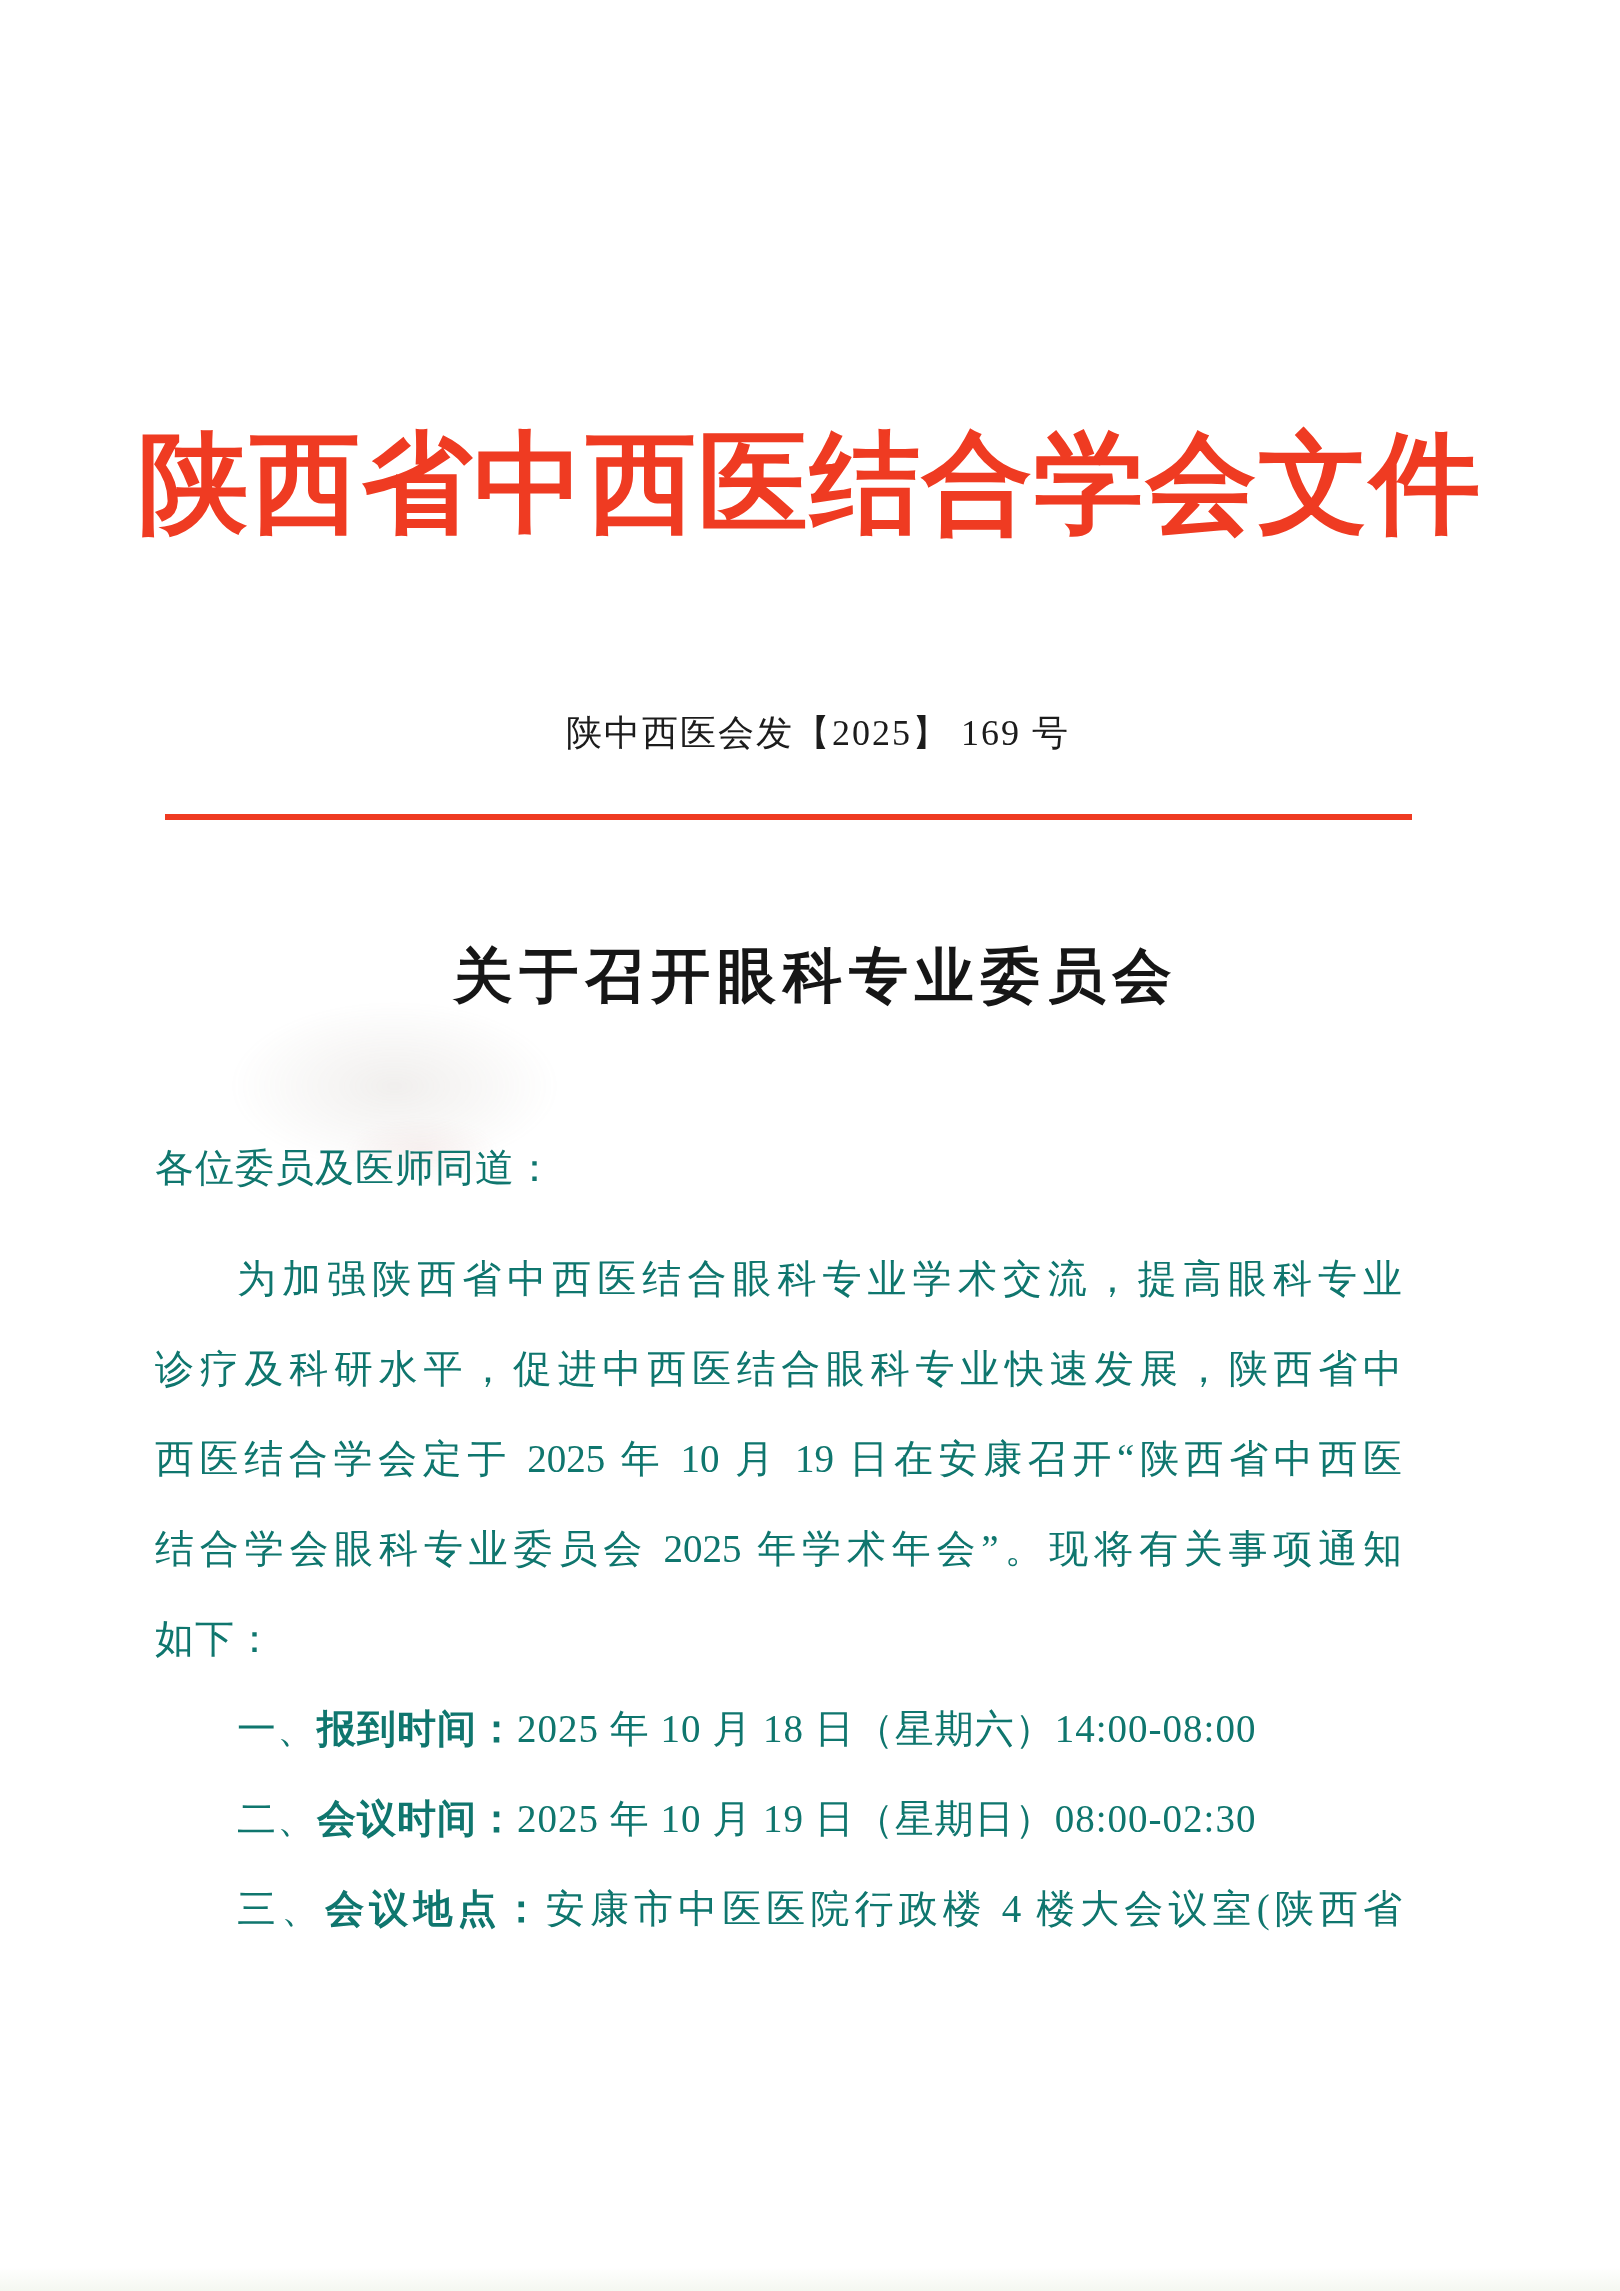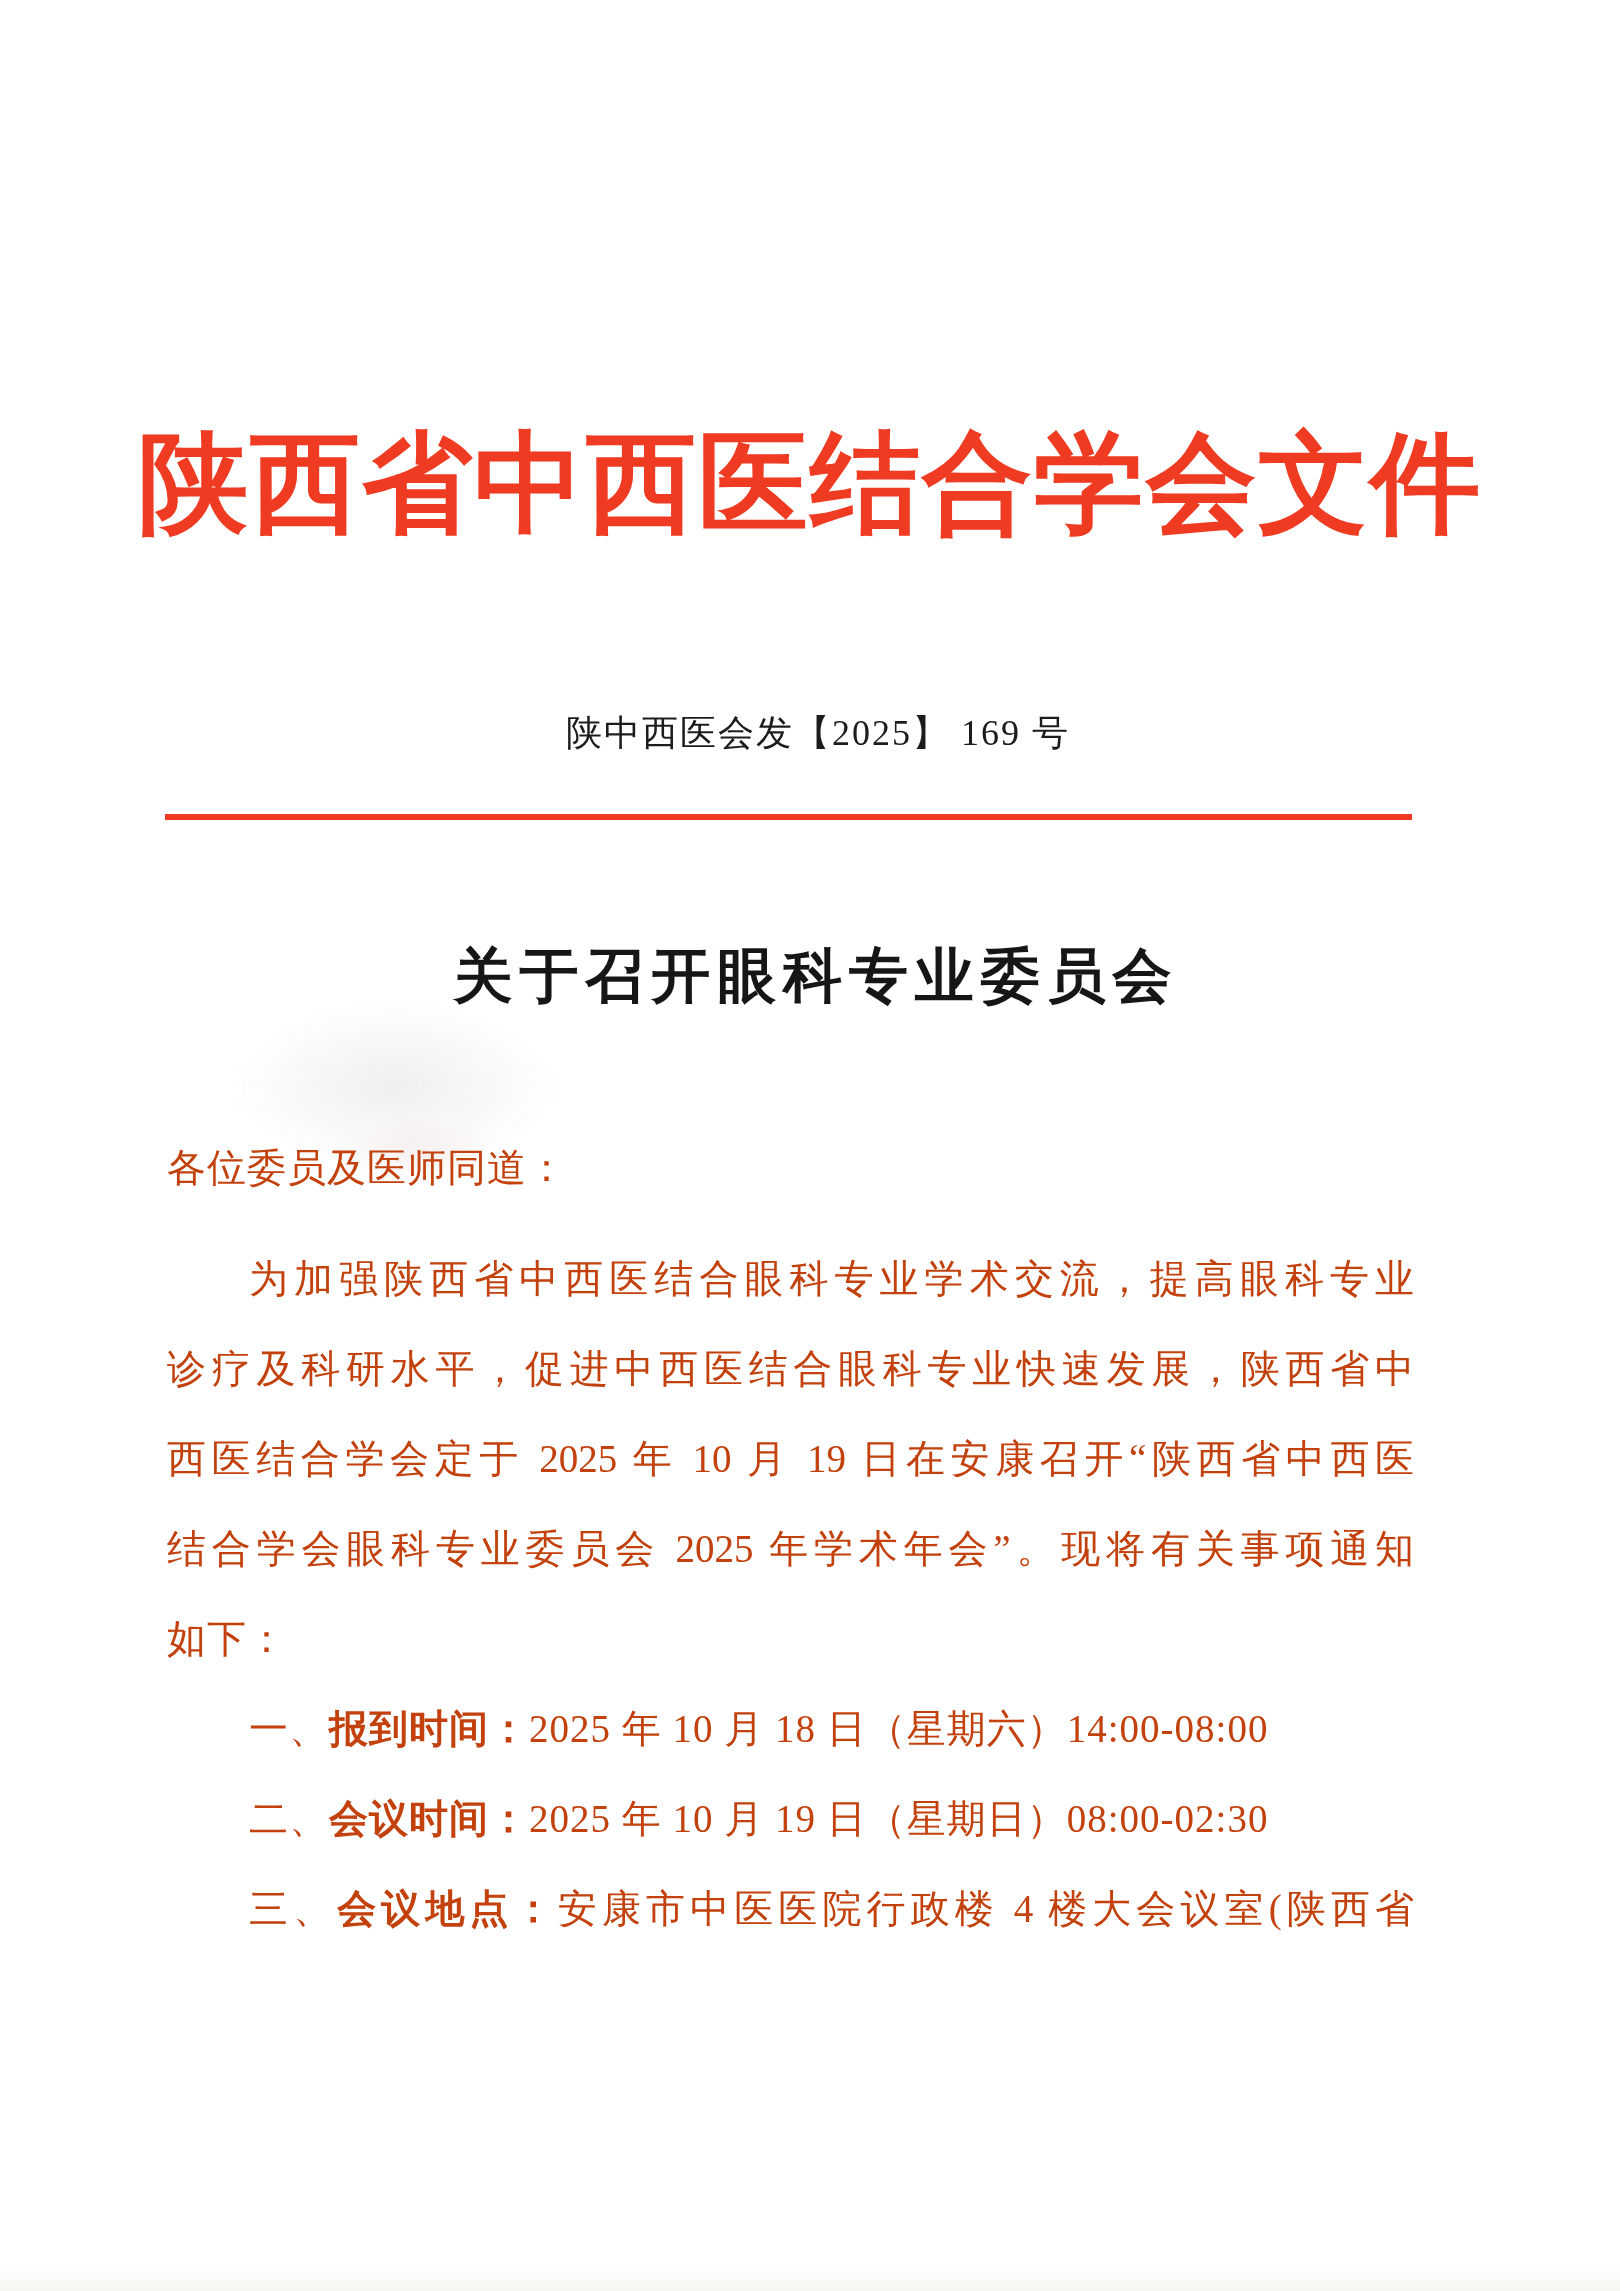--- a/index.html
+++ b/index.html
@@ -42,23 +42,23 @@
     font-size: 59px; line-height: 86px;
     font-weight: bold;
     color: #161616;
     letter-spacing: 6.9px;
     white-space: nowrap;
   }
   .notice-title.l1 { top: 933px; }
   .notice-title.l2 { top: 1019px; }
   
   .body-block {
-    position: absolute; left: 167px; top: 1123px; width: 1247px;
+    position: absolute; left: 155px; top: 1123px; width: 1247px;
     font-size: 39px;
-    color: #c2410c;
+    color: #0f766e;
   }
   .bline {
     height: 90px; line-height: 90px;
     letter-spacing: 1px;
     white-space: nowrap;
   }
   .bline.justify {
     white-space: normal;
     text-align: justify;
     text-align-last: justify;

